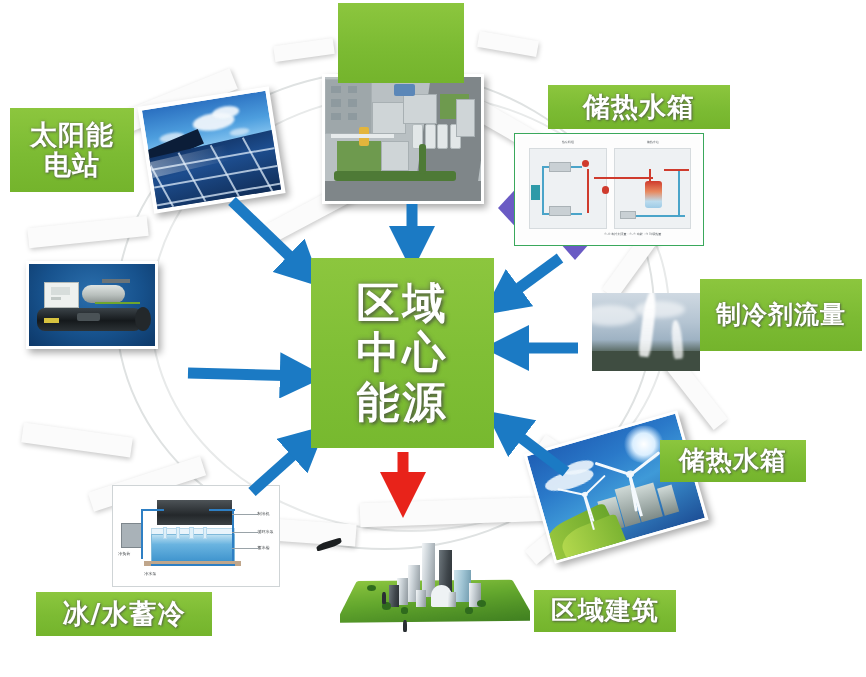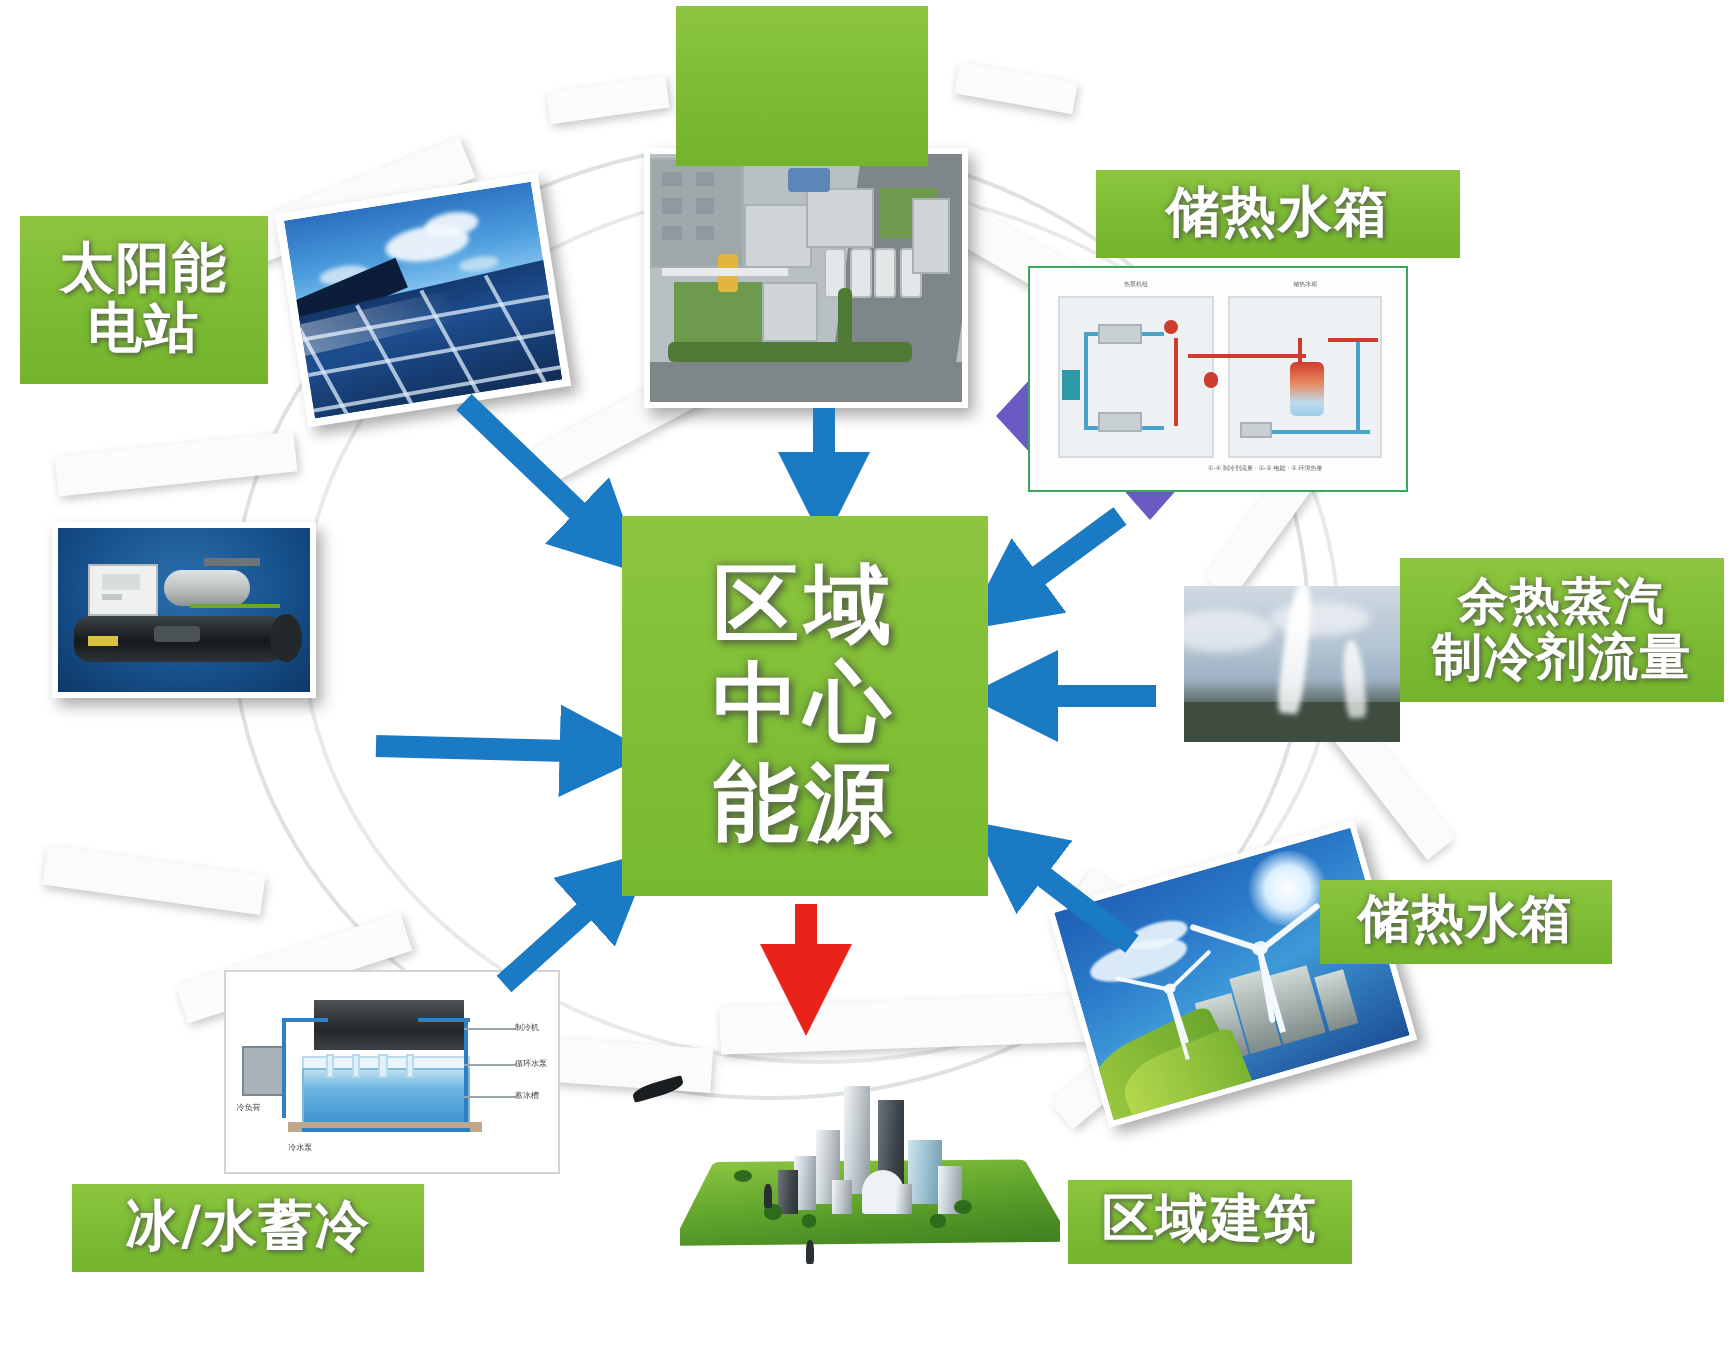--- a/index.html
+++ b/index.html
@@ -452,21 +452,20 @@
     <div>
     </div>
   </div>
 
   <div class="glabel" style="left:548px; top:85px; width:182px; height:44px; font-size:27px;">
     <span>储热水箱</span>
   </div>
 
   <div class="glabel" style="left:700px; top:279px; width:162px; height:72px; font-size:25px;">
     <div>
-      <div>余热蒸汽</div>
       <div>制冷剂流量</div>
     </div>
   </div>
 
   <div class="glabel" style="left:660px; top:440px; width:146px; height:42px; font-size:26px;">
     <span>储热水箱</span>
   </div>
 
 
   <div class="glabel" style="left:534px; top:590px; width:142px; height:42px; font-size:26px;">

